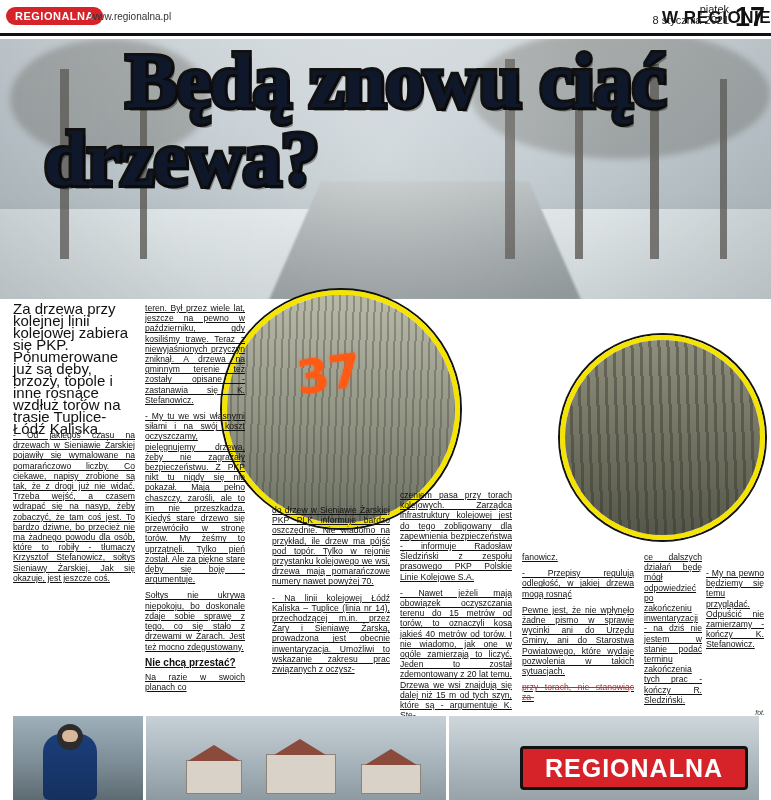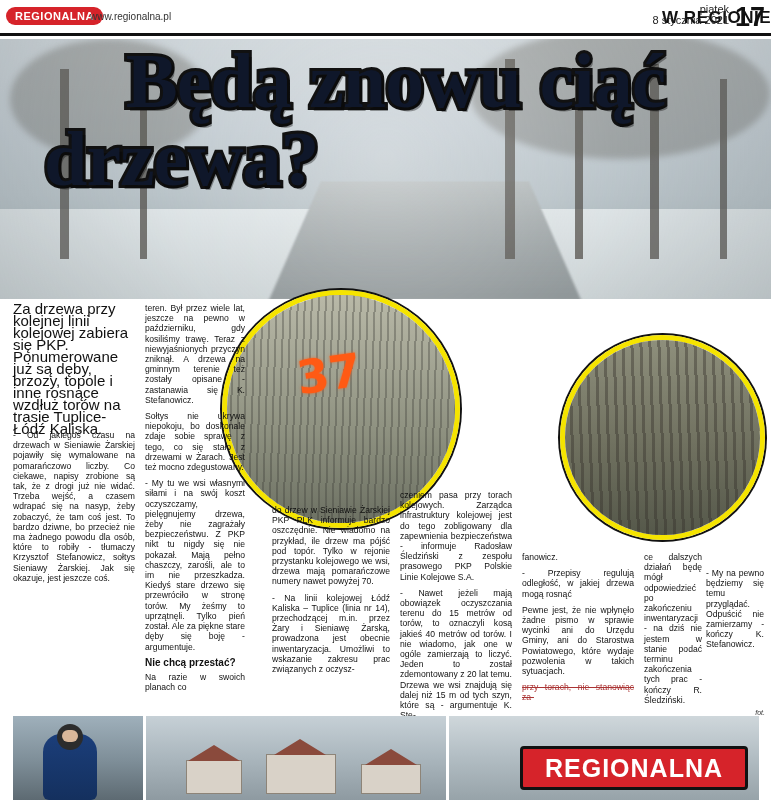--- a/index.html
+++ b/index.html
@@ -117,21 +117,21 @@
     text-shadow:0 0 3px rgba(255,90,20,.8);
   }
 
   
   .lead-box {
     position:absolute; left:13px; top:303px; width:120px;
     font-size:15px; line-height:12px; font-weight:normal; color:#111;
   }
 
   
-  .col { position:absolute; font-size:8.6px; line-height:10.2px; color:#111; text-align:justify; }
+  .col { position:absolute; font-size:8.6px; line-height:10.2px; color:#111; text-align:justify;text-decoration:underline; }
   .col p { margin:0 0 6px 0; }
   .col .sub { font-weight:bold; font-size:10px; margin:4px 0 4px 0; }
   #col1 { left:13px; top:430px; width:122px; }
   #col2 { left:145px; top:303px; width:100px; }
   #col3 { left:272px; top:505px; width:118px; }
   #col4 { left:400px; top:490px; width:112px; }
   #col5 { left:522px; top:552px; width:112px; }
   #col6 { left:644px; top:552px; width:58px; }
   #col7 { left:706px; top:568px; width:58px; }
 
@@ -223,22 +223,22 @@
 </div>
 
 <div class="lead-box">Za drzewa przy kolejnej linii kolejowej zabiera się PKP. Ponumerowane już są dęby, brzozy, topole i inne rosnące wzdłuż torów na trasie Tuplice-Łódź Kaliska.</div>
 
 <div class="col" id="col1">
   <p>- Od jakiegoś czasu na drzewach w Sieniawie Żarskiej pojawiły się wymalowane na pomarańczowo liczby. Co ciekawe, napisy zrobione są tak, że z drogi już nie widać. Trzeba wejść, a czasem wdrapać się na nasyp, żeby zobaczyć, że tam coś jest. To bardzo dziwne, bo przecież nie ma żadnego powodu dla osób, które to robiły - tłumaczy Krzysztof Stefanowicz, sołtys Sieniawy Żarskiej. Jak się okazuje, jest jeszcze coś.</p>
 </div>
 
 <div class="col" id="col2">
   <p>teren. Był przez wiele lat, jeszcze na pewno w październiku, gdy kosiliśmy trawę. Teraz z niewyjaśnionych przyczyn zniknął. A drzewa na gminnym terenie też zostały opisane - zastanawia się K. Stefanowicz.</p>
+  <p>- My tu we wsi własnymi siłami i na swój koszt oczyszczamy, pielęgnujemy drzewa, żeby nie zagrażały bezpieczeństwu. Z PKP nikt tu nigdy się nie pokazał. Mają pełno chaszczy, zarośli, ale to im nie przeszkadza. Kiedyś stare drzewo się przewróciło w stronę torów. My żeśmy to uprzątnęli. Tylko pień został. Ale za piękne stare dęby się boję - argumentuje.</p>
   <p>Sołtys nie ukrywa niepokoju, bo doskonale zdaje sobie sprawę z tego, co się stało z drzewami w Żarach. Jest też mocno zdegustowany.</p>
-  <p>- My tu we wsi własnymi siłami i na swój koszt oczyszczamy, pielęgnujemy drzewa, żeby nie zagrażały bezpieczeństwu. Z PKP nikt tu nigdy się nie pokazał. Mają pełno chaszczy, zarośli, ale to im nie przeszkadza. Kiedyś stare drzewo się przewróciło w stronę torów. My żeśmy to uprzątnęli. Tylko pień został. Ale za piękne stare dęby się boję - argumentuje.</p>
   <p class="sub">Nie chcą przestać?</p>
   <p>Na razie w swoich planach co</p>
 </div>
 
 <div class="col" id="col3">
   <p>do drzew w Sieniawie Żarskiej PKP PLK informuje bardzo oszczędnie. Nie wiadomo na przykład, ile drzew ma pójść pod topór. Tylko w rejonie przystanku kolejowego we wsi, drzewa mają pomarańczowe numery nawet powyżej 70.</p>
   <p>- Na linii kolejowej Łódź Kaliska – Tuplice (linia nr 14), przechodzącej m.in. przez Żary i Sieniawę Żarską, prowadzona jest obecnie inwentaryzacja. Umożliwi to wskazanie zakresu prac związanych z oczysz-</p>
 </div>
 
 <div class="col" id="col4">

